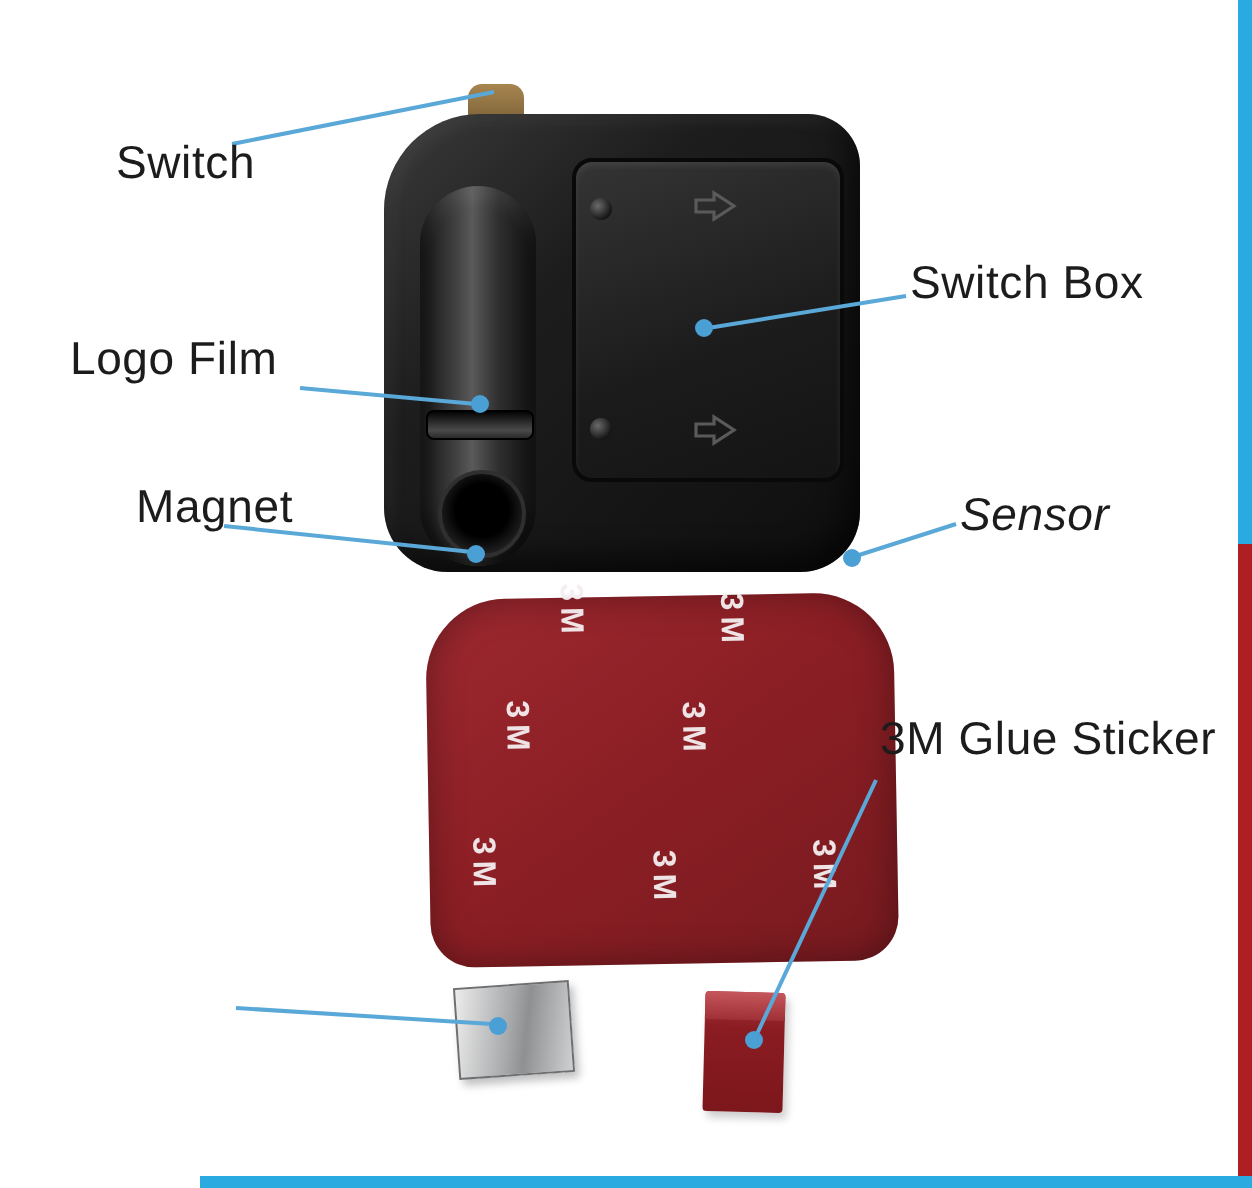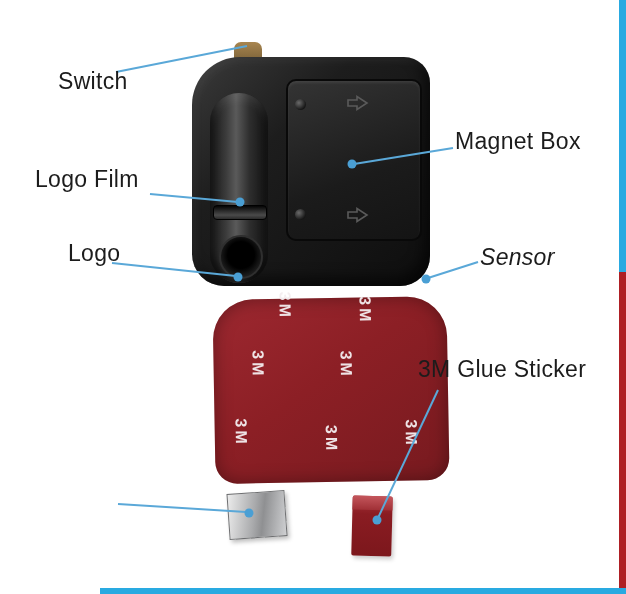--- a/index.html
+++ b/index.html
@@ -140,22 +140,22 @@
       <circle cx="238" cy="277" r="4.5"></circle>
       <circle cx="352" cy="164" r="4.5"></circle>
       <circle cx="426" cy="279" r="4.5"></circle>
       <circle cx="377" cy="520" r="4.5"></circle>
       <circle cx="249" cy="513" r="4.5"></circle>
     </g>
   </svg>
 
   <div class="part-label" style="left:58px;top:68px;">Switch</div>
   <div class="part-label" style="left:35px;top:166px;">Logo Film</div>
-  <div class="part-label" style="left:68px;top:240px;">Logo</div>
-  <div class="part-label" style="left:455px;top:128px;">Magnet Box</div>
+  <div class="part-label" style="left:68px;top:240px;">Magnet</div>
+  <div class="part-label" style="left:455px;top:128px;">Switch Box</div>
   <div class="part-label" style="left:480px;top:244px;font-style:italic;">Sensor</div>
-  <div class="part-label" style="left:418px;top:356px;">3M Glue Sticker</div>
+  <div class="part-label" style="left:440px;top:356px;">3M Glue Sticker</div>
 
   <div class="edge edge-right-blue"></div>
   <div class="edge edge-right-red"></div>
   <div class="edge edge-bottom-blue"></div>
 
 </div>
 
 </body></html>

